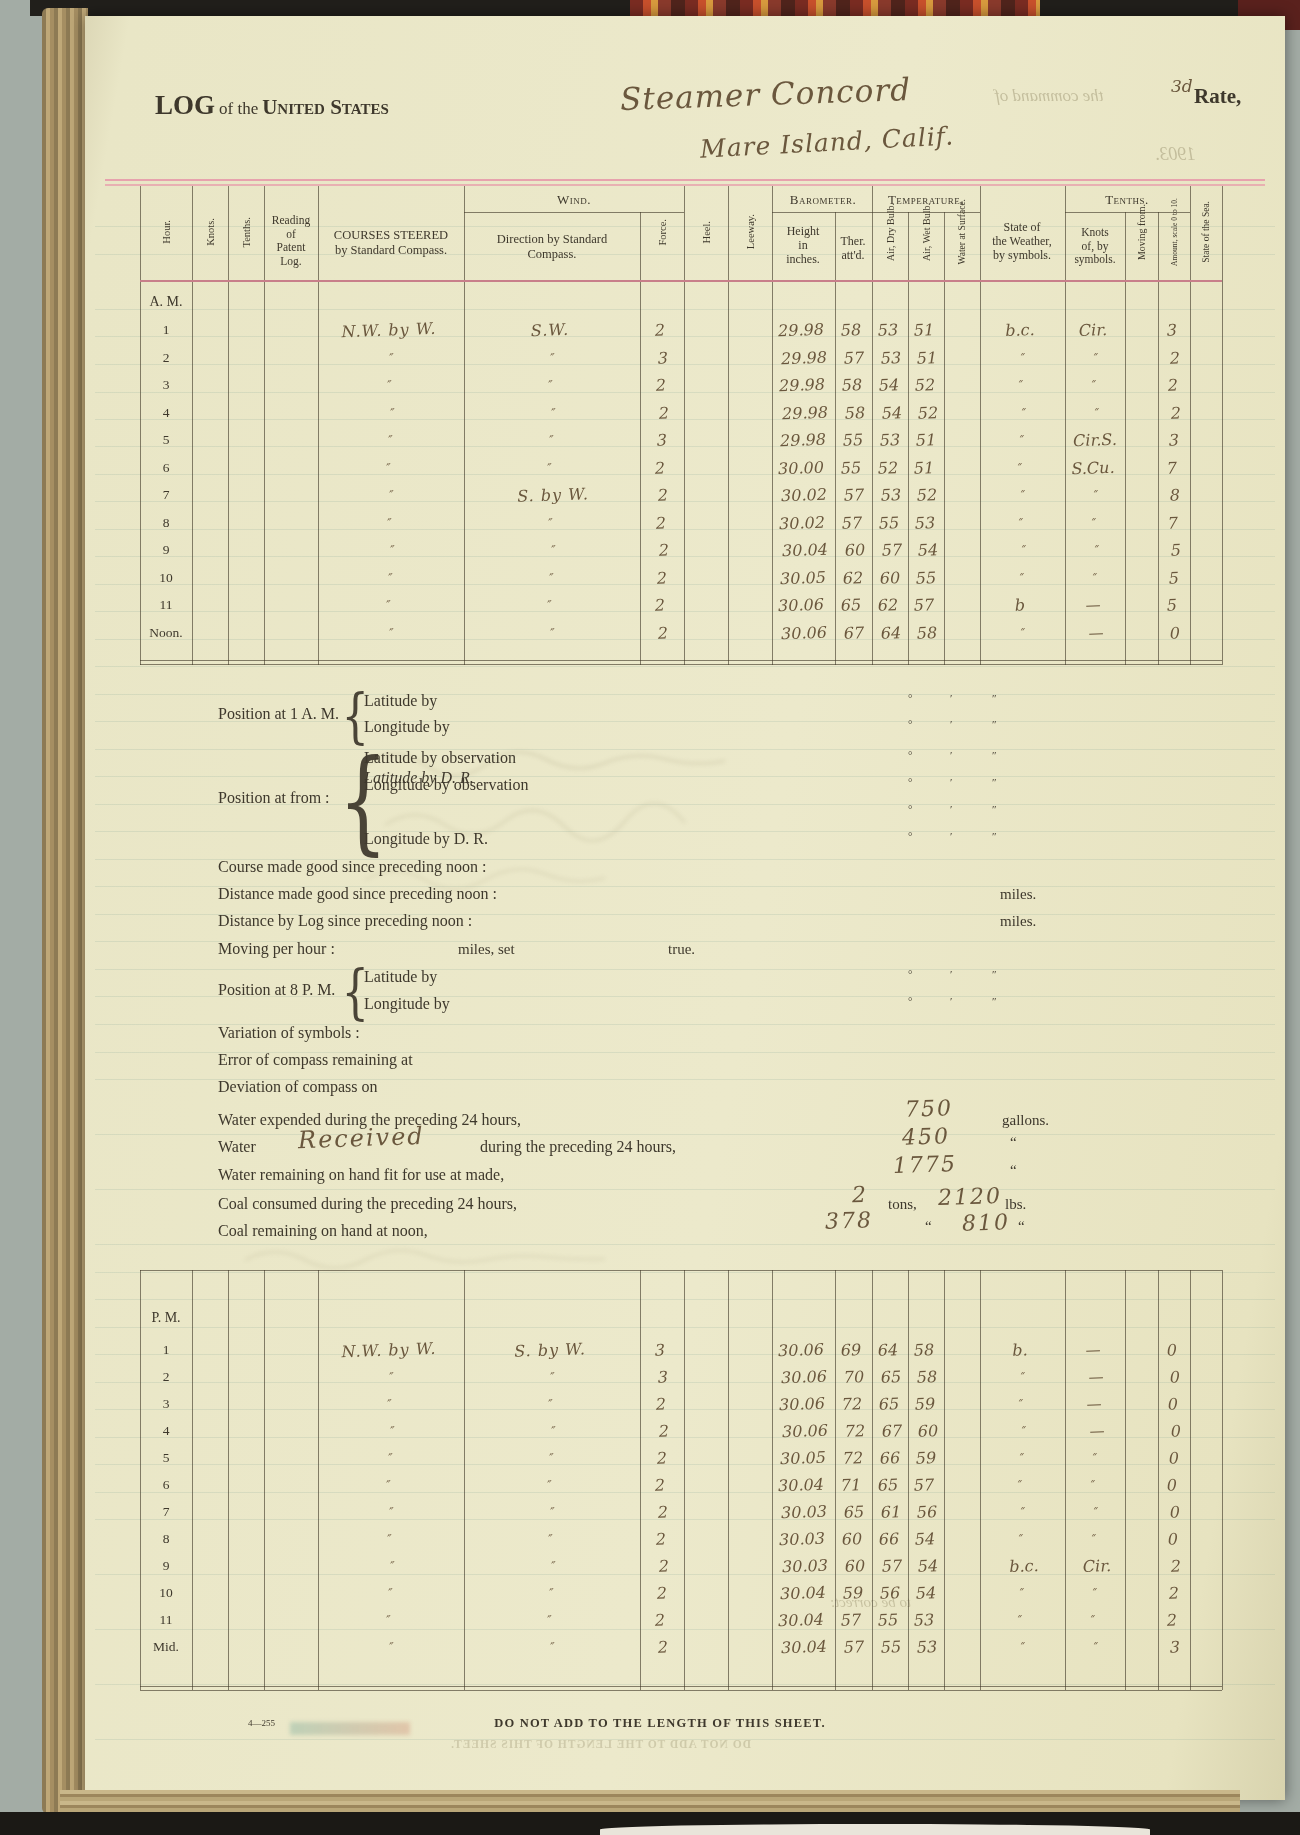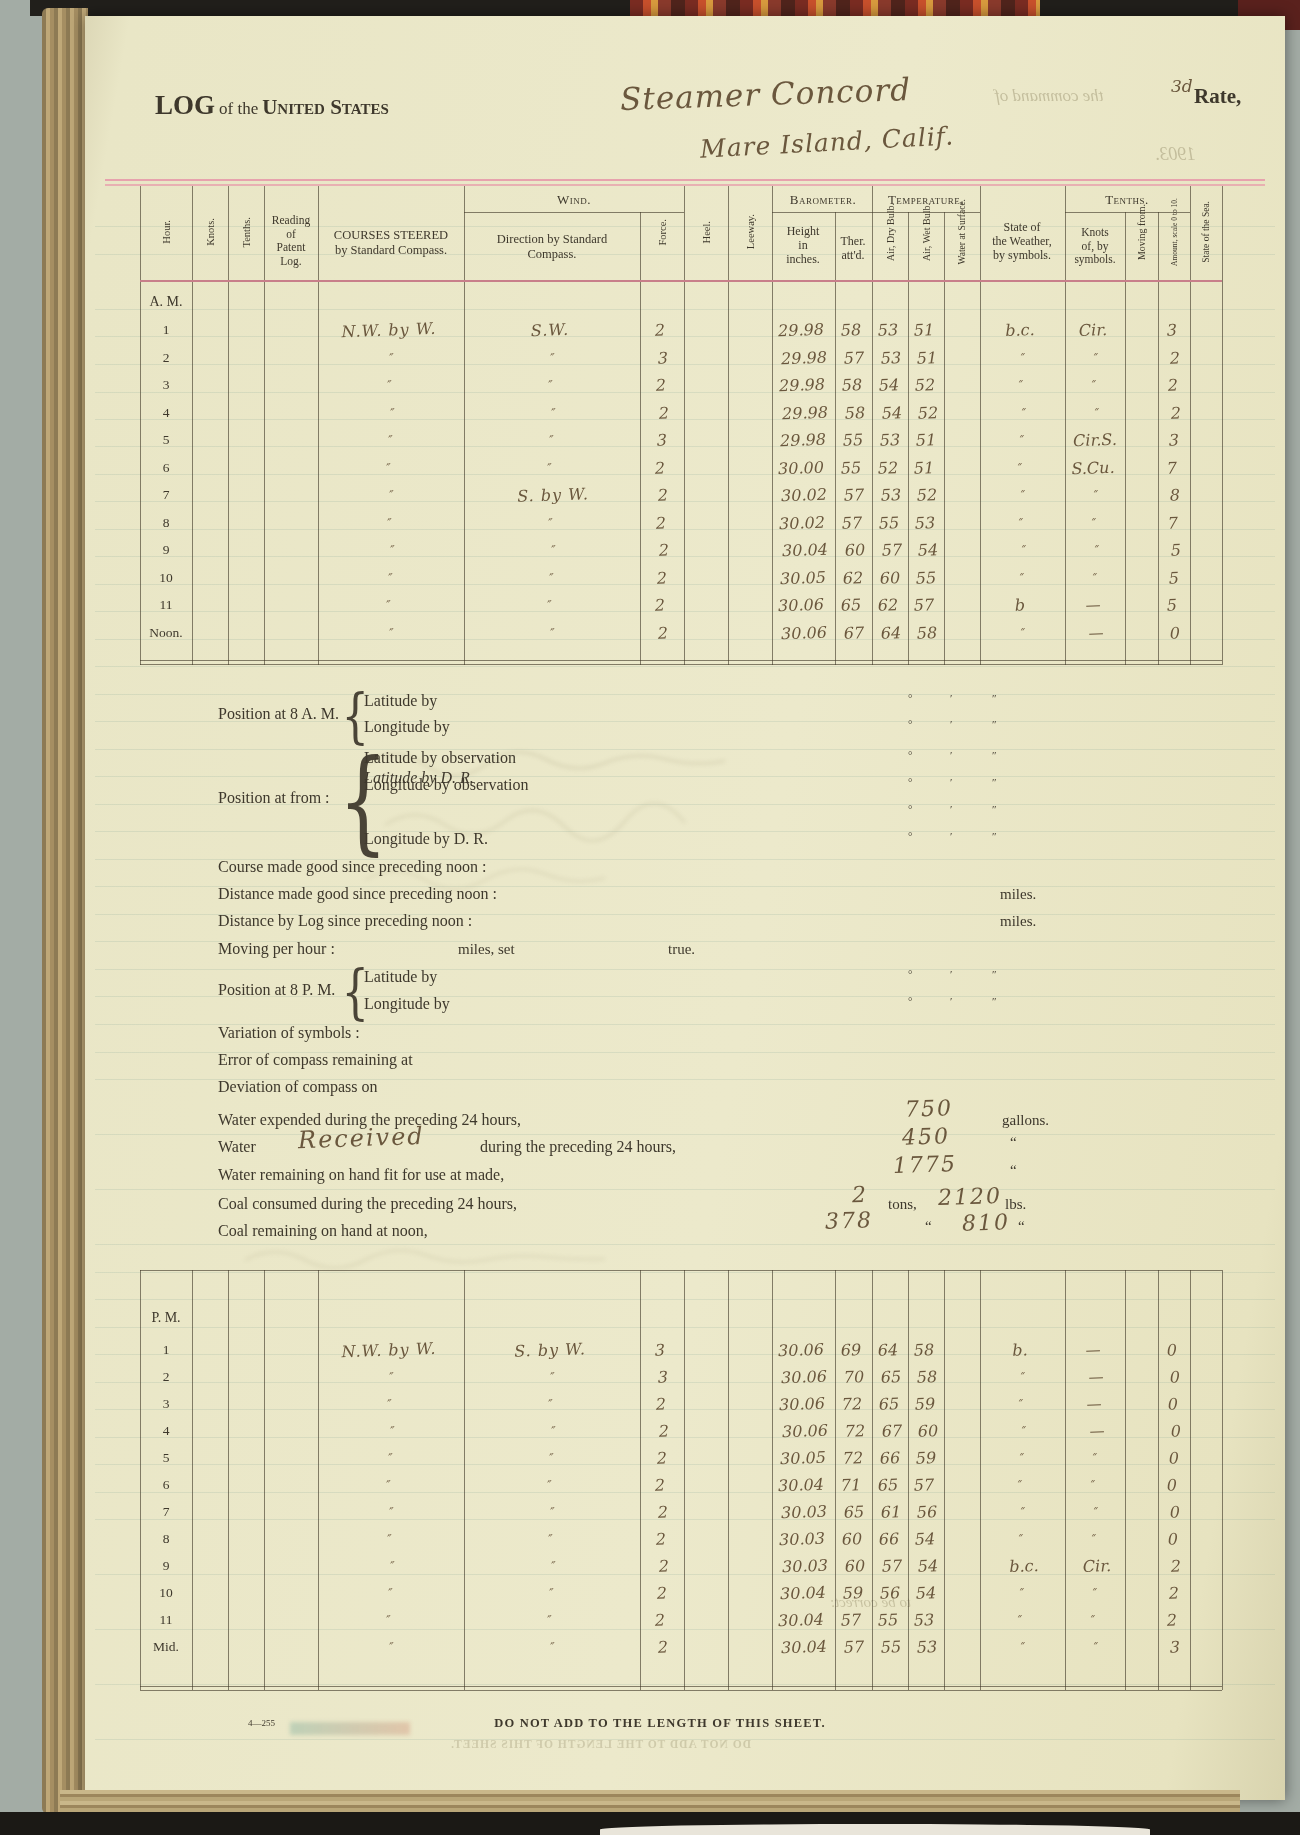--- a/index.html
+++ b/index.html
@@ -144,21 +144,21 @@
   <div class="vwrap" style="left:1131px;">
       <span class="vtext" style="font-size:10px;">Moving from.</span>
     </div>
   <div class="vwrap" style="left:1164px;">
       <span class="vtext" style="font-size:7.5px;">Amount, scale 0 to 10.</span>
     </div>
   <div class="vwrap" style="left:1196px;">
       <span class="vtext" style="font-size:9.5px;">State of the Sea.</span>
     </div>
 
-  <div class="sline" style="left:218px;top:705px;">Position at 8 A. M.</div>
+  <div class="sline" style="left:218px;top:705px;">Position at 1 A. M.</div>
   <div class="brace" style="left:338px;top:684px;font-size:54px;transform:scale(.8,1.1);">{</div>
   <div class="sline" style="left:364px;top:692px;">Latitude by</div>
   <div class="sline" style="left:364px;top:718px;">Longitude by</div>
 
   <div class="sline" style="left:218px;top:789px;">Position at from :</div>
   <div class="brace" style="left:330px;top:740px;font-size:104px;transform:scale(.75,1.08);">{</div>
   <div class="sline" style="left:364px;top:749px;">Latitude by observation</div>
   <div class="sline" style="left:364px;top:776px;">Longitude by observation</div>
   <div class="sline" style="left:364px;top:769px;font-style:italic;">Latitude by D. R.</div>
   <div class="sline" style="left:364px;top:830px;">Longitude by D. R.</div>

